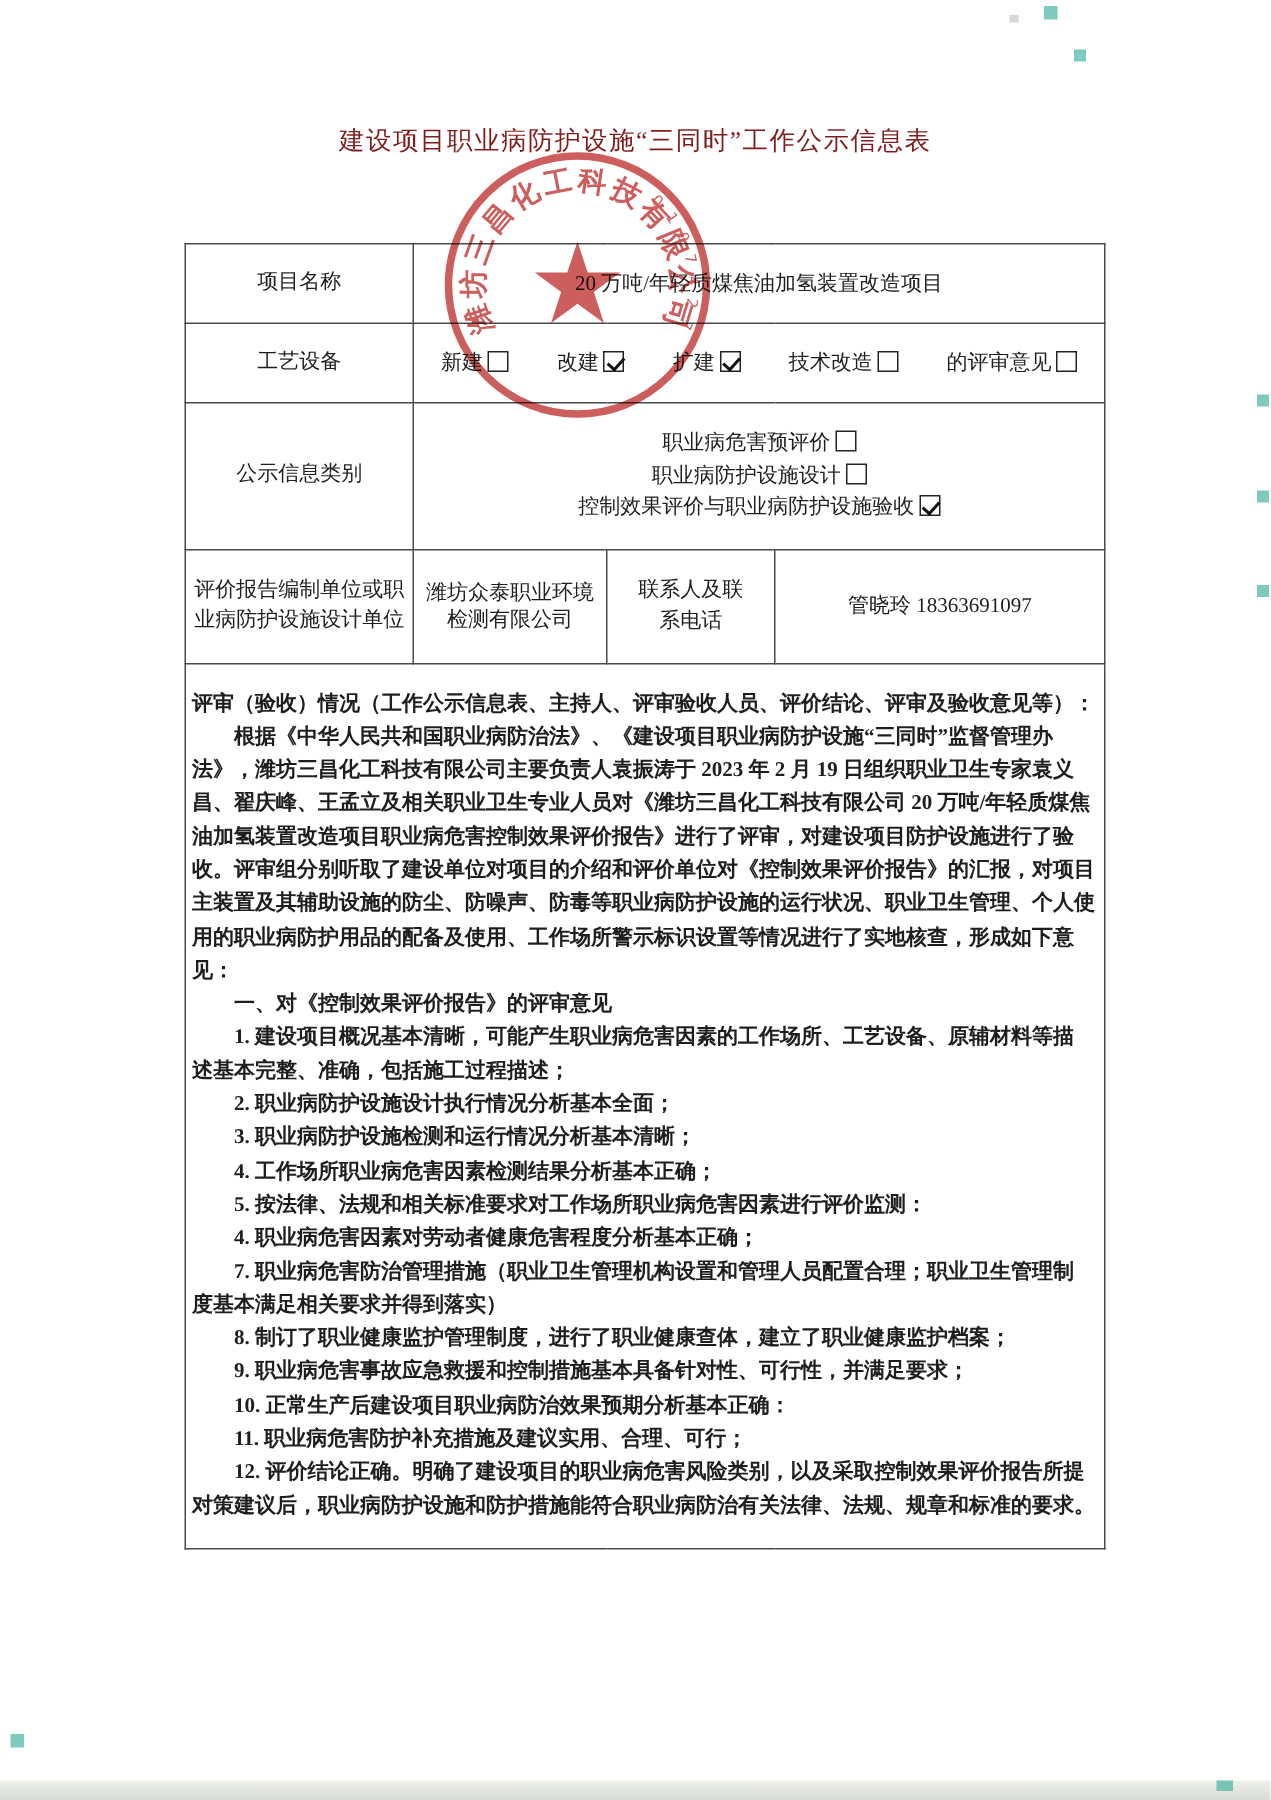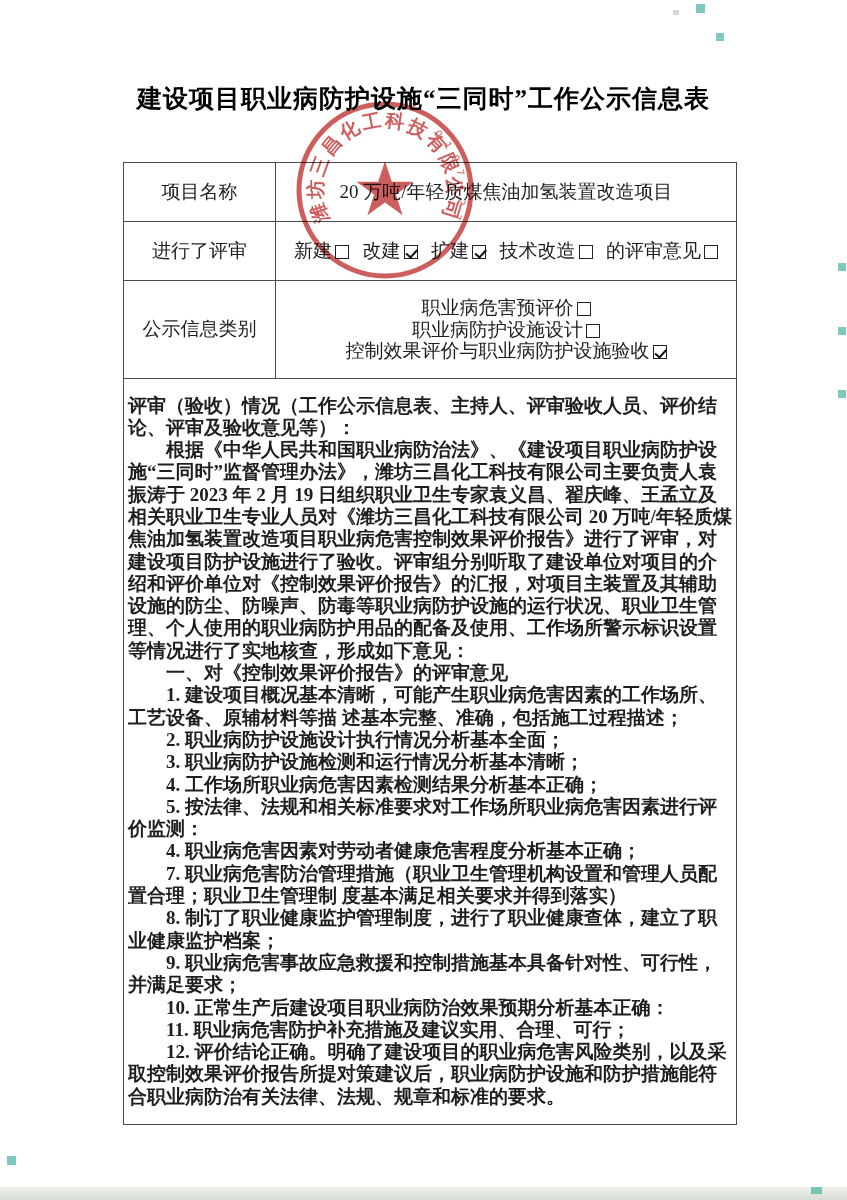--- a/index.html
+++ b/index.html
@@ -6,30 +6,30 @@
   html,body { width:847px; height:1200px; }
   body {
     position:relative;
     background:#ffffff;
     font-family:"Liberation Serif","DejaVu Serif",serif;
     color:#1e1e1e;
     overflow:hidden;
   }
   .page-title {
     position:absolute; top:82px; left:0; width:100%;
-    text-align:center; font-size:25px; font-weight:bold; letter-spacing:1px;
-    color:#000000;
+    text-align:center; font-size:17px; font-weight:normal; letter-spacing:1px;
+    color:#7f1d1d;
   }
   table.info {
     position:absolute; left:123px; top:162px; width:613px;
     border-collapse:collapse; table-layout:fixed;
   }
   table.info td {
     border:1px solid #4a4a4a;
-    font-size:19px; text-align:center; vertical-align:middle;
+    font-size:14px; text-align:center; vertical-align:middle;
     padding:16px 4px; color:#1e1e1e;
   }
   td.labelcell { line-height:20px; }
   .nature-opts { display:flex; justify-content:space-between; align-items:center; padding:0 14px; }
   .nature-opts .opt { white-space:nowrap;text-align:right; }
   .pub-opts { text-align:left; padding-left:10px; line-height:21.5px; }
   .cb {
     display:inline-block; width:14px; height:14px;
     border:1.6px solid #222; margin-left:3px; vertical-align:-2px; position:relative;
     background:transparent;
@@ -74,40 +74,46 @@
         <col style="width:129px">
         <col style="width:112px">
         <col style="width:220px">
       </colgroup>
     <tbody>
         <tr style="height:43px">
       <td class="labelcell">项目名称</td>
       <td colspan="3">20 万吨/年轻质煤焦油加氢装置改造项目</td>
     </tr>
     <tr style="height:42px">
-      <td class="labelcell">进行了评审</td>
+      <td class="labelcell">工艺设备</td>
       <td colspan="3">
         <div class="nature-opts">
               <span class="opt"><span>新建</span><span class="cb"></span></span>
               <span class="opt"><span>改建</span><span class="cb checked"></span></span>
               <span class="opt"><span>扩建</span><span class="cb checked"></span></span>
               <span class="opt"><span>技术改造</span><span class="cb"></span></span>
               <span class="opt"><span>的评审意见</span><span class="cb"></span></span>
             </div>
       </td>
     </tr>
     <tr style="height:67px">
       <td class="labelcell">公示信息类别</td>
       <td colspan="3" class="pub-opts">
         <div>
               <div class="opt"><span>职业病危害预评价</span><span class="cb"></span></div>
               <div class="opt"><span>职业病防护设施设计</span><span class="cb"></span></div>
               <div class="opt"><span>控制效果评价与职业病防护设施验收</span><span class="cb checked"></span></div>
             </div>
       </td>
+    </tr>
+    <tr style="height:76px">
+      <td class="labelcell">评价报告编制单位或职业病防护设施设计单位</td>
+      <td>潍坊众泰职业环境检测有限公司</td>
+      <td><span class="wrap-narrow">联系人及联系电话</span></td>
+      <td>管晓玲 18363691097</td>
     </tr>
     <tr>
       <td colspan="4" class="review-cell">
         <p class="b">评审（验收）情况（工作公示信息表、主持人、评审验收人员、评价结论、评审及验收意见等）：</p>
         <div>
               <p class="ind">根据《中华人民共和国职业病防治法》、《建设项目职业病防护设施“三同时”监督管理办法》，潍坊三昌化工科技有限公司主要负责人袁振涛于 2023 年 2 月 19 日组织职业卫生专家袁义昌、翟庆峰、王孟立及相关职业卫生专业人员对《潍坊三昌化工科技有限公司 20 万吨/年轻质煤焦油加氢装置改造项目职业病危害控制效果评价报告》进行了评审，对建设项目防护设施进行了验收。评审组分别听取了建设单位对项目的介绍和评价单位对《控制效果评价报告》的汇报，对项目主装置及其辅助设施的防尘、防噪声、防毒等职业病防护设施的运行状况、职业卫生管理、个人使用的职业病防护用品的配备及使用、工作场所警示标识设置等情况进行了实地核查，形成如下意见：</p>
               <p class="b ind">一、对《控制效果评价报告》的评审意见</p>
               <p class="ind">1. 建设项目概况基本清晰，可能产生职业病危害因素的工作场所、工艺设备、原辅材料等描 述基本完整、准确，包括施工过程描述；</p>
               <p class="ind">2. 职业病防护设施设计执行情况分析基本全面；</p>
               <p class="ind">3. 职业病防护设施检测和运行情况分析基本清晰；</p>

